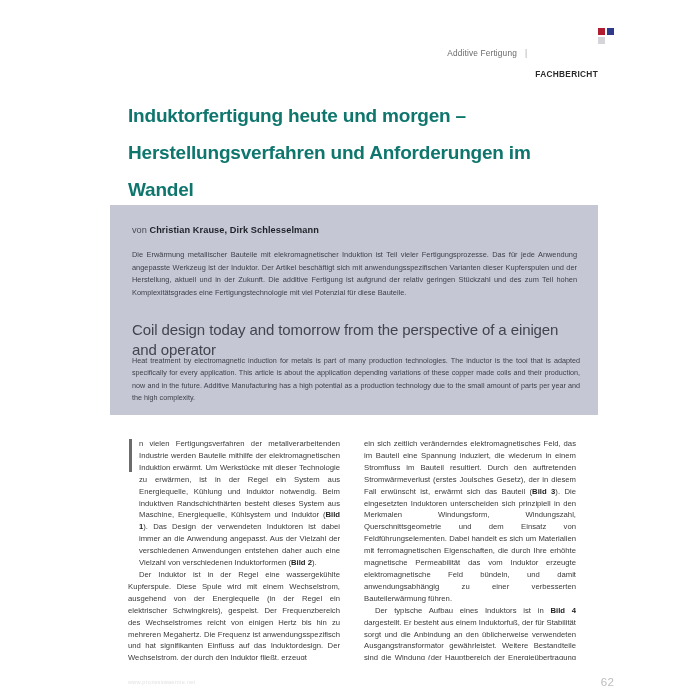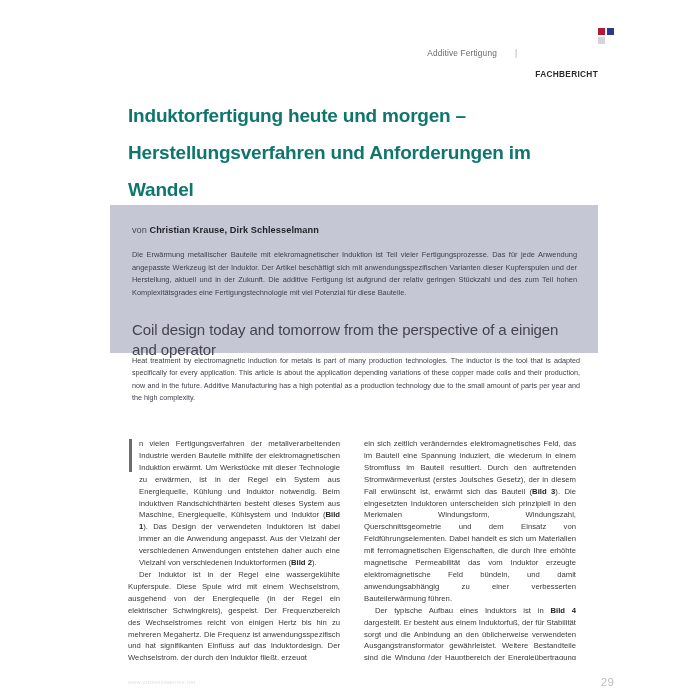--- a/index.html
+++ b/index.html
@@ -23,21 +23,21 @@
     height: 700px;
   }
 
   
   .running-head {
     position: absolute;
     top: 27px;
     right: 102px;
     display: flex;
     align-items: center;
-    gap: 17px;
+    gap: 7px;
     font-size: 8.3px;
     letter-spacing: 0.15px;
     color: #565656;
     white-space: nowrap;
   }
   .running-head .rh-section {
     color: #6a6a6a;
     font-weight: 400;
   }
   .running-head .rh-sep {
@@ -81,21 +81,21 @@
     letter-spacing: -0.2px;
     font-family: "Liberation Sans", sans-serif;
   }
 
   
   .abstract-panel {
     position: absolute;
     left: 110px;
     top: 205px;
     width: 488px;
-    height: 148px;
+    height: 210px;
     background: #c5c8d4;
     text-decoration: underline;
   }
   .byline {
     position: absolute;
     left: 22px;
     top: 20px;
     right: 22px;
     font-size: 9.2px;
     color: #2f3038;
@@ -232,15 +232,15 @@
     </div>
 
     <div class="body-col">
       <p><span>ein sich zeitlich veränderndes elektromagnetisches Feld, das im Bauteil eine Spannung induziert, die wiederum in einem Stromfluss im Bauteil resultiert. Durch den auftretenden Stromwärmeverlust (erstes Joulsches Gesetz), der in diesem Fall erwünscht ist, erwärmt sich das Bauteil (</span><b>Bild 3</b><span>). Die eingesetzten Induktoren unterscheiden sich prinzipiell in den Merkmalen Windungsform, Windungszahl, Querschnittsgeometrie und dem Einsatz von Feldführungselementen. Dabei handelt es sich um Materialien mit ferromagnetischen Eigenschaften, die durch Ihre erhöhte magnetische Permeabilität das vom Induktor erzeugte elektromagnetische Feld bündeln, und damit anwendungsabhängig zu einer verbesserten Bauteilerwärmung führen.</span></p>
       <p><span>Der typische Aufbau eines Induktors ist in </span><b>Bild 4</b><span> dargestellt. Er besteht aus einem Induktorfuß, der für Stabilität sorgt und die Anbindung an den üblicherweise verwendeten Ausgangstransformator gewährleistet. Weitere Bestandteile sind die Windung (der Hauptbereich der Energieübertragung auf das Bauteil) sowie die</span></p>
     </div>
 
   </div>
 
   <div class="footer-url">www.prozesswaerme.net</div>
-  <div class="page-number">29</div>
+  <div class="page-number">62</div>
 
 </div>
 
 </body></html>

